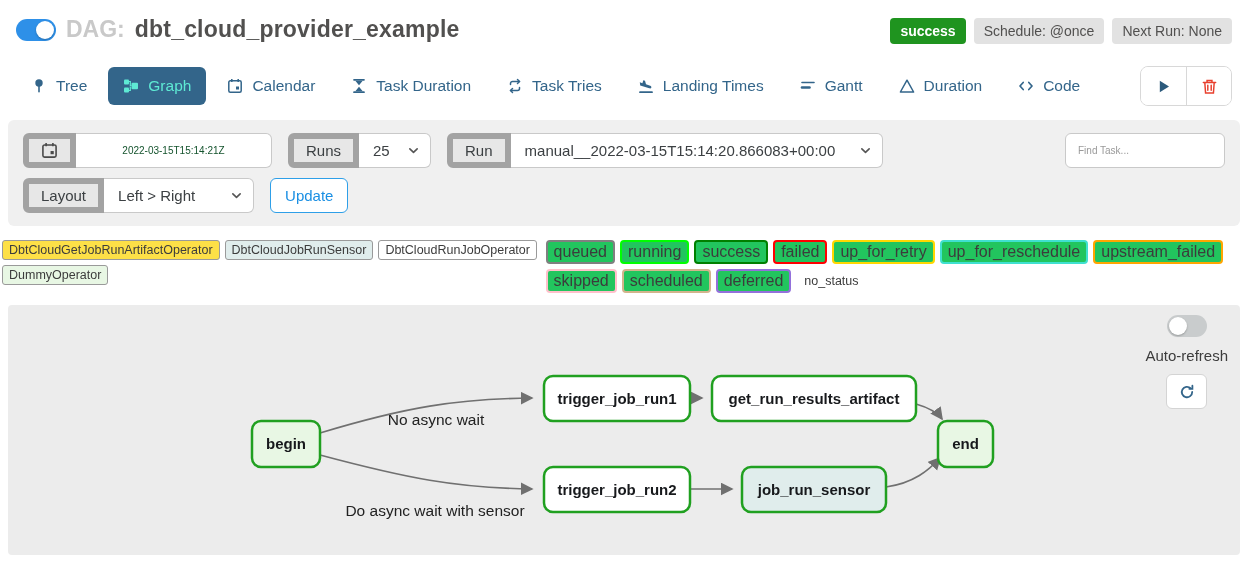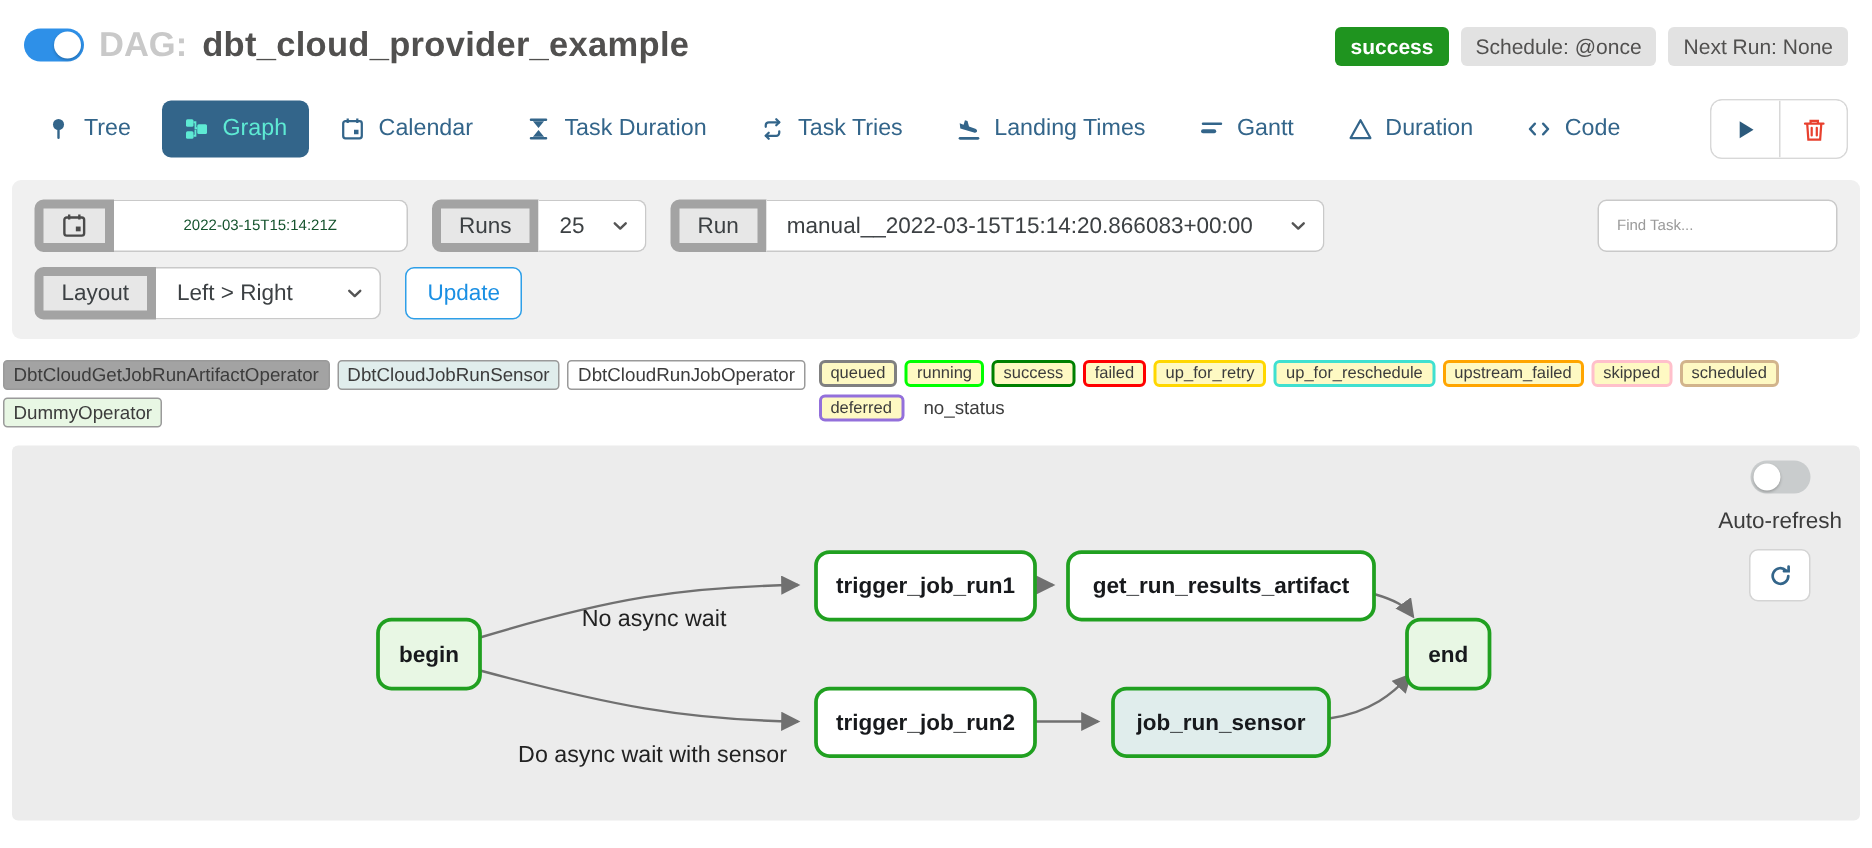--- a/index.html
+++ b/index.html
@@ -59,21 +59,21 @@
   .select.runs { width: 72px; }
   .select.run { width: 372px; }
   .select.layout { width: 150px; }
   .update-btn { height: 35px; padding: 0 14px; background: #fff; border: 1px solid #2e9fe8; color: #1a8fe3; border-radius: 6px; font-size: 15px; font-family: inherit; cursor: pointer; }
 
   
   .legend { display: flex; align-items: flex-start; margin: 14px 8px 0 2px; }
   .ops { display: flex; flex-wrap: wrap; gap: 5px; width: 548px; }
   .statuses { display: flex; flex-wrap: wrap; gap: 5px; width: 700px; align-items: center; }
   .op-badge { border: 1px solid #9a9a9a; border-radius: 3px; padding: 2px 6px; font-size: 12.5px; color: #3c3c3c; white-space: nowrap; }
-  .status-badge { border: 2px solid; border-radius: 4px; padding: 1px 6px; font-size: 11px; color: #3c3c3c; background: #fef9c3; white-space: nowrap; }
+  .status-badge { border: 2px solid; border-radius: 4px; padding: 1px 6px; font-size: 16px; color: #3c3c3c; background: #22c55e; white-space: nowrap; }
   .status-plain { padding: 1px 8px; font-size: 12.5px; color: #3c3c3c; }
 
   
   .graph-panel { position: relative; margin: 12px 8px 0 8px; height: 250px; background: #ececec; border-radius: 4px; }
   .graph-controls { position: absolute; top: 10px; right: 12px; display: flex; align-items: center; gap: 10px; z-index: 2; flex-direction: column; }
   .ar-label { font-size: 15px; color: #3c3c3c; }
   .refresh-btn { width: 41px; height: 35px; background: #fff; border: 1px solid #d4d4d4; border-radius: 6px; display: flex; align-items: center; justify-content: center; color: #33658a; cursor: pointer; }
   .refresh-btn .icon { width: 16px; height: 16px; }
   #graph-svg { position: absolute; inset: 0; width: 100%; height: 100%; }
   .node rect { stroke-width: 2.5px; }
@@ -255,21 +255,21 @@
               </svg>
             </span>
         </div>
       </div>
       <button class="update-btn">Update</button>
     </div>
   </section>
 
   <section class="legend">
     <div class="ops" id="op-legend">
-        <span class="op-badge" style="background: #a3a3a3;">DbtCloudGetJobRunArtifactOperator</span>
+        <span class="op-badge" style="background: #fde047;">DbtCloudGetJobRunArtifactOperator</span>
         <span class="op-badge" style="background: rgb(224, 237, 236);">DbtCloudJobRunSensor</span>
         <span class="op-badge" style="background: rgb(255, 255, 255);">DbtCloudRunJobOperator</span>
         <span class="op-badge" style="background: rgb(232, 247, 228);">DummyOperator</span>
       </div>
     <div class="statuses" id="status-legend">
         <span class="status-badge" style="border-color: rgb(128, 128, 128);">queued</span>
         <span class="status-badge" style="border-color: rgb(0, 255, 0);">running</span>
         <span class="status-badge" style="border-color: rgb(0, 128, 0);">success</span>
         <span class="status-badge" style="border-color: rgb(255, 0, 0);">failed</span>
         <span class="status-badge" style="border-color: rgb(255, 215, 0);">up_for_retry</span>

